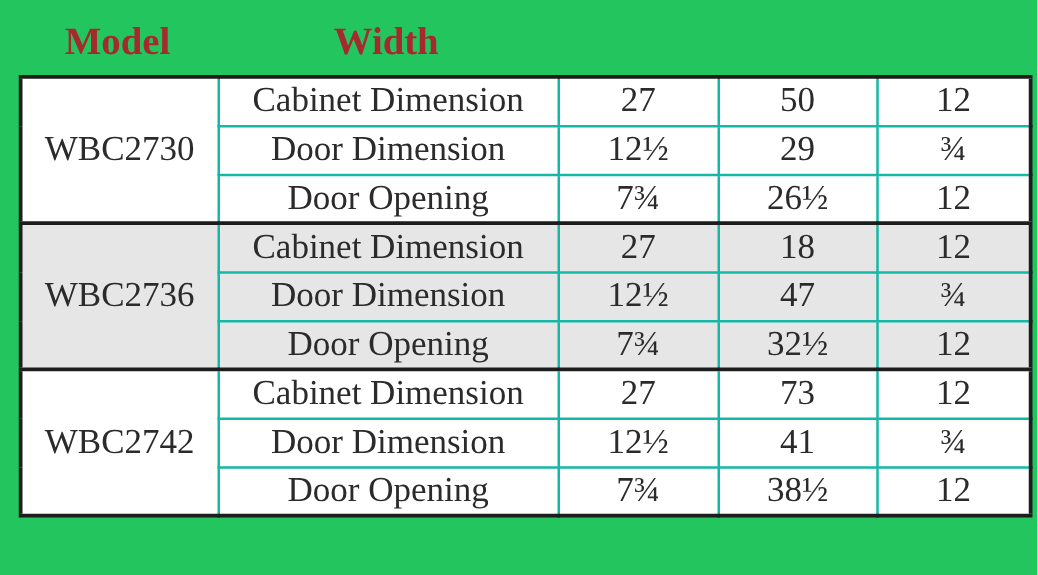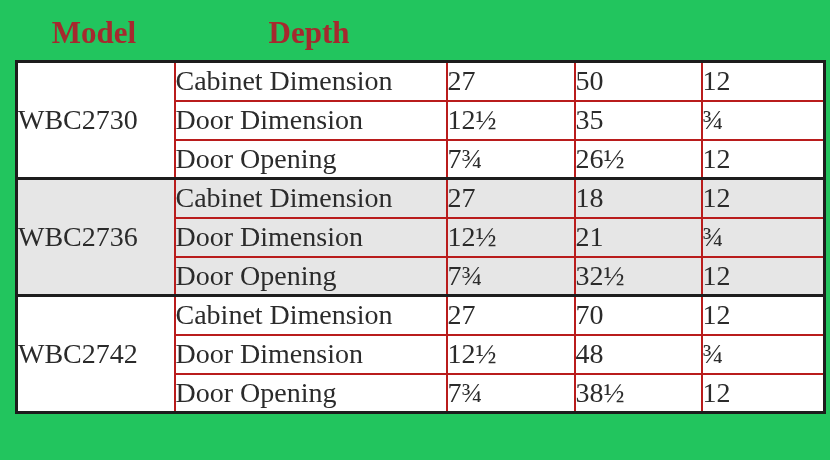--- a/index.html
+++ b/index.html
@@ -29,41 +29,41 @@
     padding-top: 6px;
   }
   table.spec-table {
     margin-left: 15px;
     width: 808px;
     table-layout: fixed;
     border-collapse: collapse;
     border: 3px solid #1d1d1d;
   }
   table.spec-table td {
-    border: 2px solid #b91c1c;
+    border: 2px solid #14b8a6;
     height: 39px;
-    text-align: left;
+    text-align: center;
     vertical-align: middle;
     font-size: 28px;
     color: #2b2b2b;
     background: #ffffff;
     white-space: nowrap;
   }
   tbody.shaded td { background: #E6E6E6; }
   tbody { border-top: 3px solid #1d1d1d; border-bottom: 3px solid #1d1d1d; }
   td.model-cell { font-size: 28px; }
 </style>
 </head>
 <body>
 
 <div class="page">
 
   <div class="header-row">
     <div class="col-label">Model</div>
-    <div class="col-label">Depth</div>
+    <div class="col-label">Width</div>
   </div>
 
   <table class="spec-table">
     <colgroup>
       <col style="width:158px">
       <col style="width:272px">
       <col style="width:128px">
       <col style="width:127px">
       <col style="width:123px">
     </colgroup>
@@ -72,21 +72,21 @@
       <tr>
         <td class="model-cell" rowspan="3">WBC2730</td>
         <td>Cabinet Dimension</td>
         <td>27</td>
         <td>50</td>
         <td>12</td>
       </tr>
       <tr>
         <td>Door Dimension</td>
         <td>12½</td>
-        <td>35</td>
+        <td>29</td>
         <td>¾</td>
       </tr>
       <tr>
         <td>Door Opening</td>
         <td>7¾</td>
         <td>26½</td>
         <td>12</td>
       </tr>
     </tbody>
 
@@ -94,43 +94,43 @@
       <tr>
         <td class="model-cell" rowspan="3">WBC2736</td>
         <td>Cabinet Dimension</td>
         <td>27</td>
         <td>18</td>
         <td>12</td>
       </tr>
       <tr>
         <td>Door Dimension</td>
         <td>12½</td>
-        <td>21</td>
+        <td>47</td>
         <td>¾</td>
       </tr>
       <tr>
         <td>Door Opening</td>
         <td>7¾</td>
         <td>32½</td>
         <td>12</td>
       </tr>
     </tbody>
 
     <tbody>
       <tr>
         <td class="model-cell" rowspan="3">WBC2742</td>
         <td>Cabinet Dimension</td>
         <td>27</td>
-        <td>70</td>
+        <td>73</td>
         <td>12</td>
       </tr>
       <tr>
         <td>Door Dimension</td>
         <td>12½</td>
-        <td>48</td>
+        <td>41</td>
         <td>¾</td>
       </tr>
       <tr>
         <td>Door Opening</td>
         <td>7¾</td>
         <td>38½</td>
         <td>12</td>
       </tr>
     </tbody>
   </table>

